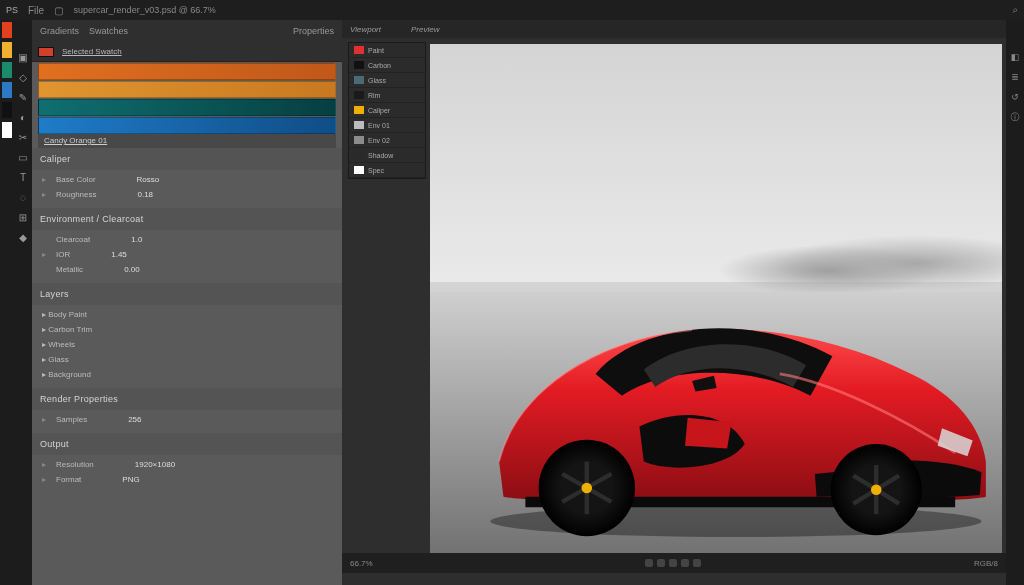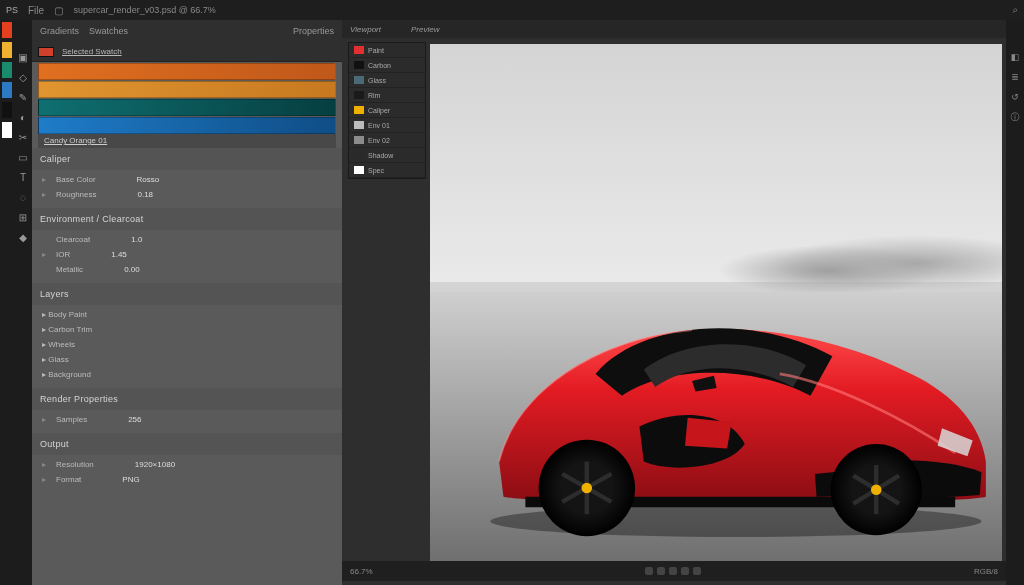--- a/index.html
+++ b/index.html
@@ -145,21 +145,21 @@
 .hills { position: absolute; right: 0; top: 34%; width: 50%; height: 14%;
   background: radial-gradient(ellipse 200px 40px at 70% 60%, #a8a8a8 0%, rgba(0,0,0,0) 70%),
               radial-gradient(ellipse 160px 36px at 40% 70%, #9c9c9c 0%, rgba(0,0,0,0) 70%);
 }
 .ground { position: absolute; left: 0; right: 0; bottom: 0; height: 52%;
   background: linear-gradient(to bottom, #cfcfcf 0%, #a8a8a8 40%, #6f6f6f 100%);
 }
 .car { position: absolute; left: 6%; right: 2%; bottom: 4%; height: 68%; }
 .car svg { width: 100%; height: 100%; }
 .status-bar {
-  position: absolute; left: 0; right: 0; bottom: 4px;
+  position: absolute; left: 0; right: 0; bottom: 12px;
   height: 20px; background: #1f1f1f;
   display: flex; align-items: center; justify-content: space-between;
   padding: 0 8px; font-size: 8px; color: #888;
 }
 .status-bar .dots { display: flex; gap: 4px; }
 .status-bar .dot { width: 8px; height: 8px; background: #444; border-radius: 2px; }
 .right-panel {
   width: 18px;
   background: #1c1c1c;
   display: flex; flex-direction: column; align-items: center;

